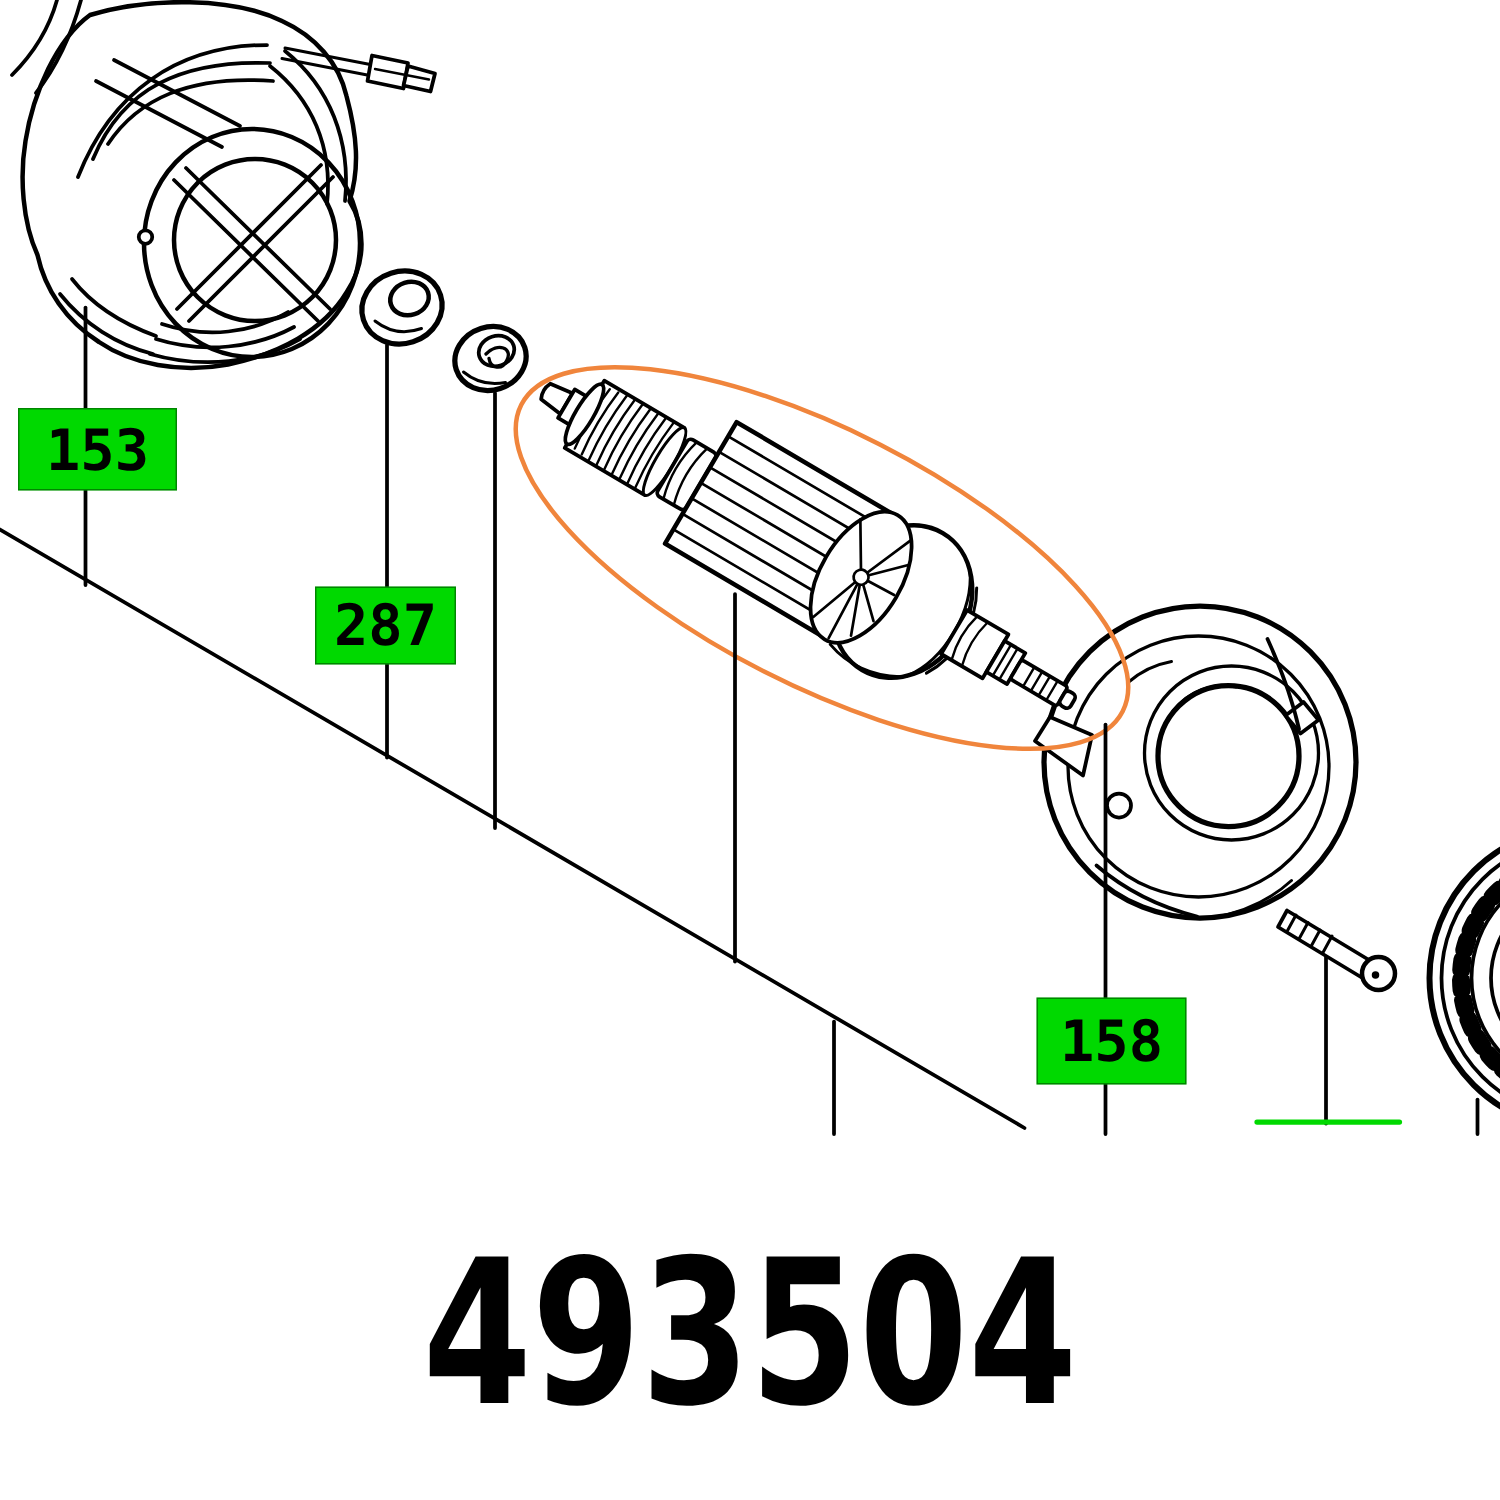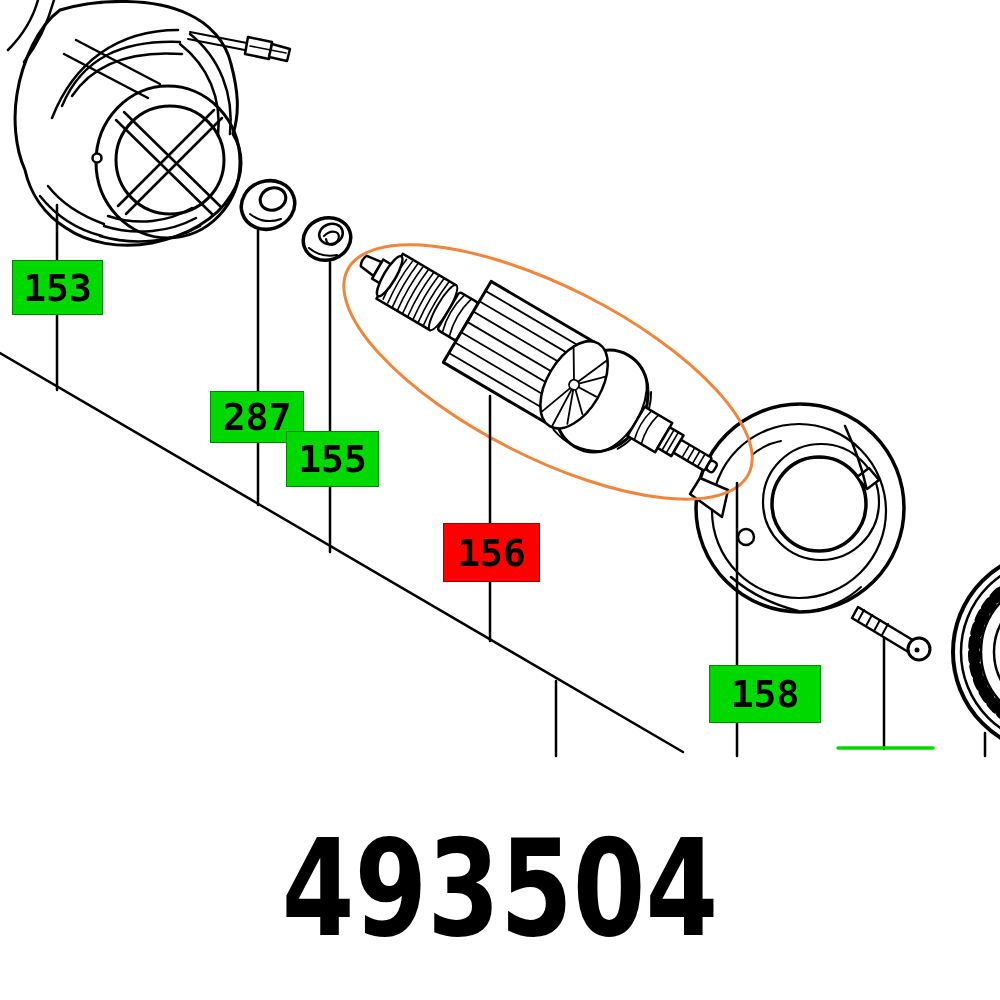--- a/index.html
+++ b/index.html
@@ -9,25 +9,25 @@
   }
   .stage svg{position:absolute;left:0;top:0;}
   .callout{
     position:absolute;display:flex;align-items:center;justify-content:center;
     font-family:"DejaVu Sans Mono",monospace;font-weight:700;font-size:38px;
     color:#000;border:1px solid rgba(0,0,0,.38);box-sizing:border-box;
     cursor:pointer;user-select:none;
   }
   .callout.green{background:#00d900;}
   .callout.red{background:#ff0000;}
-  .c153{left:12px;top:260px;width:91px;height:55px;}
+  .c153{left:12px;top:272px;width:106px;height:55px;}
   .c154{left:210px;top:391px;width:94px;height:52px;}
   .c155{left:286px;top:431px;width:93px;height:56px;}
   .c156{left:443px;top:523px;width:97px;height:59px;}
-  .c158{left:709px;top:665px;width:112px;height:58px;}
+  .c158{left:691px;top:665px;width:100px;height:58px;}
   .part-number{
     position:absolute;left:0;top:822px;width:1000px;text-align:center;
     font-family:"DejaVu Sans",sans-serif;font-weight:700;font-size:134px;
     line-height:1;color:#000;transform:scaleX(0.78);transform-origin:50% 50%;
     letter-spacing:0px;white-space:nowrap;
   }
 </style>
 </head>
 <body>
 
@@ -185,25 +185,19 @@
     <path d="M 838,748 L 933,748" stroke="#00d900" stroke-width="3.5"></path>
   </g>
 </svg>
 
 <div class="callout green c153">
   <span>153</span>
 </div>
 <div class="callout green c154">
   <span>287</span>
 </div>
-<div class="callout green c155">
-  <span>155</span>
-</div>
-<div class="callout red c156">
-  <span>156</span>
-</div>
 <div class="callout green c158">
   <span>158</span>
 </div>
 
 <div class="part-number">493504</div>
 
 </div>
 
 </body></html>

